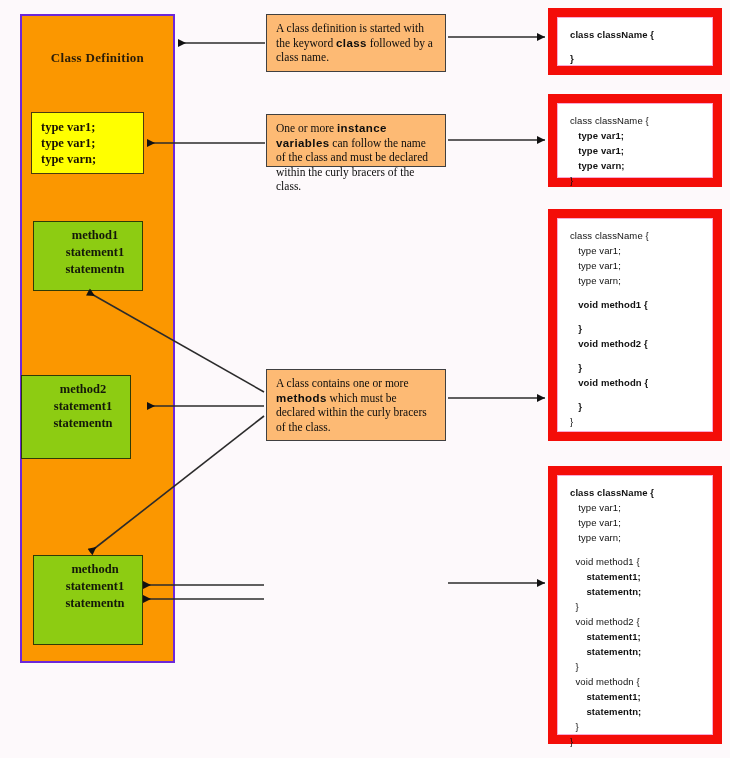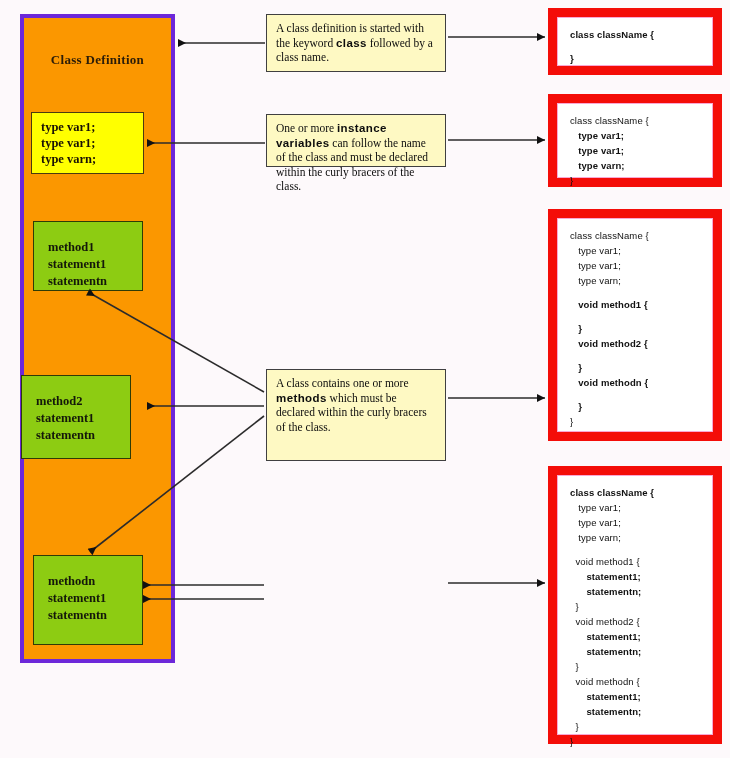--- a/index.html
+++ b/index.html
@@ -18,21 +18,21 @@
   }
 
   
   .class-box {
     position: absolute;
     left: 20px;
     top: 14px;
     width: 155px;
     height: 649px;
     background: #fb9700;
-    border: 4px solid #6d28d9;
+    border: 2px solid #6d28d9;
     box-sizing: border-box;
   }
   .class-title {
     position: absolute;
     left: 0;
     top: 34px;
     width: 100%;
     text-align: center;
     font-family: "Liberation Serif", serif;
     font-size: 13px;
@@ -61,55 +61,56 @@
     line-height: 16px;
     white-space: pre;
   }
 
   
   .method-box {
     position: absolute;
     background: #8dcc12;
     border: 1px solid #2f3b06;
     box-sizing: border-box;
-    padding: 17px 0 0 14px;
+    padding: 5px 0 0 14px;
+    text-align: center;
   }
   .method-box .line {
     font-family: "Liberation Serif", serif;
     font-size: 12.5px;
     font-weight: bold;
     color: #14180a;
     line-height: 17px;
     white-space: pre;
   }
   #method-box-1 { left: 33px; top: 221px; width: 110px; height: 70px; }
   #method-box-2 { left: 21px; top: 375px; width: 110px; height: 84px; }
   #method-box-n { left: 33px; top: 555px; width: 110px; height: 90px; }
 
   
   .note-box {
     position: absolute;
-    background: #fef9c3;
+    background: #fdba74;
     border: 1px solid #404040;
     box-sizing: border-box;
     padding: 6px 8px 5px 9px;
     font-family: "Liberation Serif", serif;
     font-size: 11.5px;
     color: #0d0d0d;
     line-height: 14.5px;
   }
   .note-box b {
     font-family: "Liberation Sans", sans-serif;
     font-weight: bold;
     font-size: 11.5px;
     letter-spacing: .4px;
   }
   #note-class    { left: 266px; top: 14px;  width: 180px; height: 58px; }
   #note-vars     { left: 266px; top: 114px; width: 180px; height: 53px; }
-  #note-methods  { left: 266px; top: 369px; width: 180px; height: 92px; }
+  #note-methods  { left: 266px; top: 369px; width: 180px; height: 72px; }
   #note-stmts    { left: 266px; top: 558px; width: 180px; height: 81px; }
 
   
   .code-panel {
     position: absolute;
     background: #f40d08;
     box-sizing: border-box;
     padding: 9px;
   }
   .code-inner {

